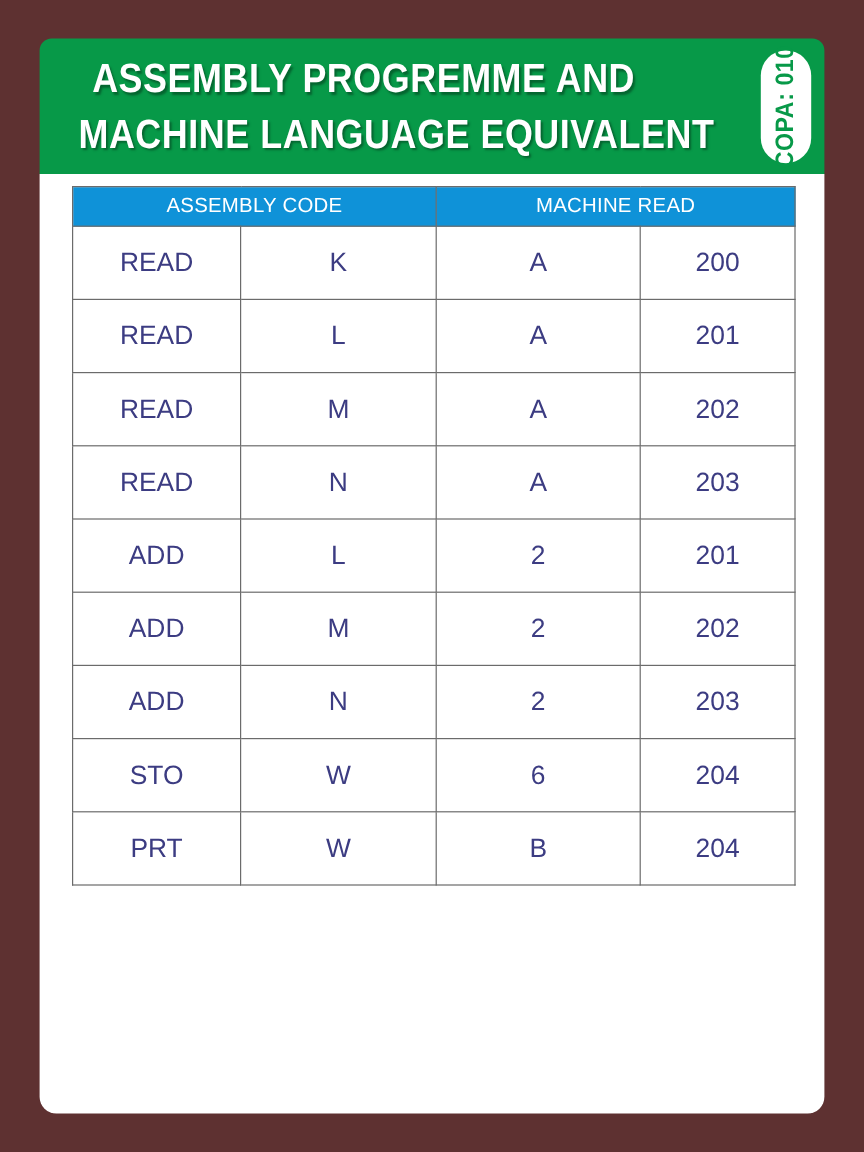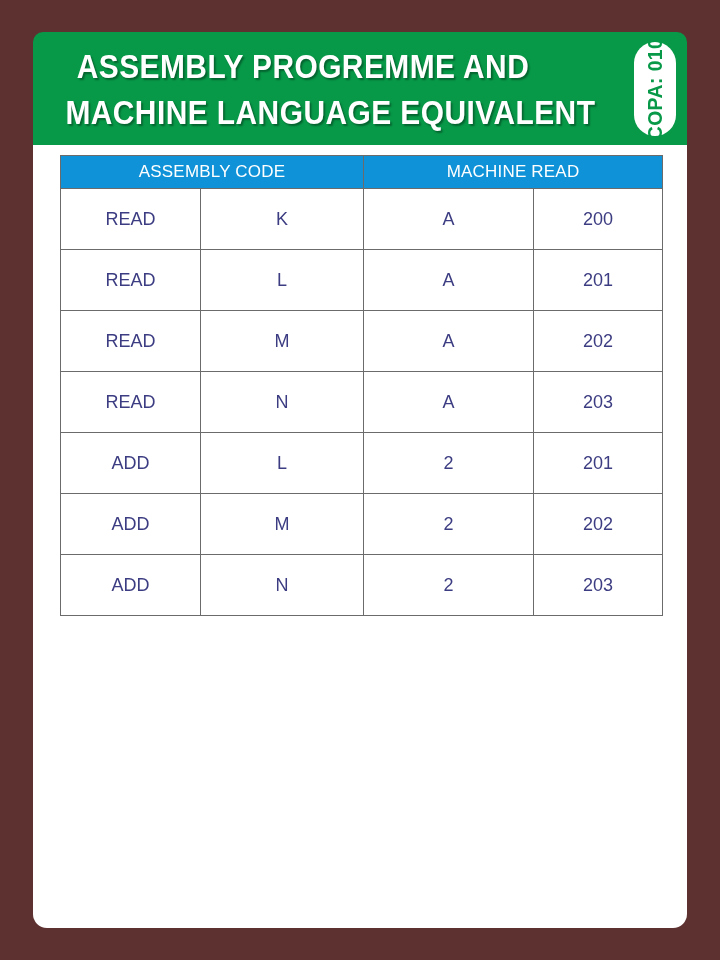--- a/index.html
+++ b/index.html
@@ -128,21 +128,21 @@
     font-size: 16px;
     height: 68px;
     line-height: 21px;
     text-align: left;
     padding-left: 12px;
     border-color: #2e2e2e;
   }
 
   td.cell {
     color: #3C3C82;
-    font-size: 18px;
+    font-size: 22px;
     height: 60px;
     background: #ffffff;
   }
 </style>
 </head>
 <body>
 
 <div class="poster">
 
   <div class="header-banner">
@@ -204,18 +204,30 @@
               <td class="cell">M</td>
               <td class="cell">2</td>
               <td class="cell">202</td>
             </tr>
             <tr>
               <td class="cell">ADD</td>
               <td class="cell">N</td>
               <td class="cell">2</td>
               <td class="cell">203</td>
             </tr>
+            <tr>
+              <td class="cell">STO</td>
+              <td class="cell">W</td>
+              <td class="cell">6</td>
+              <td class="cell">204</td>
+            </tr>
+            <tr>
+              <td class="cell">PRT</td>
+              <td class="cell">W</td>
+              <td class="cell">B</td>
+              <td class="cell">204</td>
+            </tr>
           </tbody>
       </table>
     </div>
   </div>
 
 </div>
 
 </body></html>

